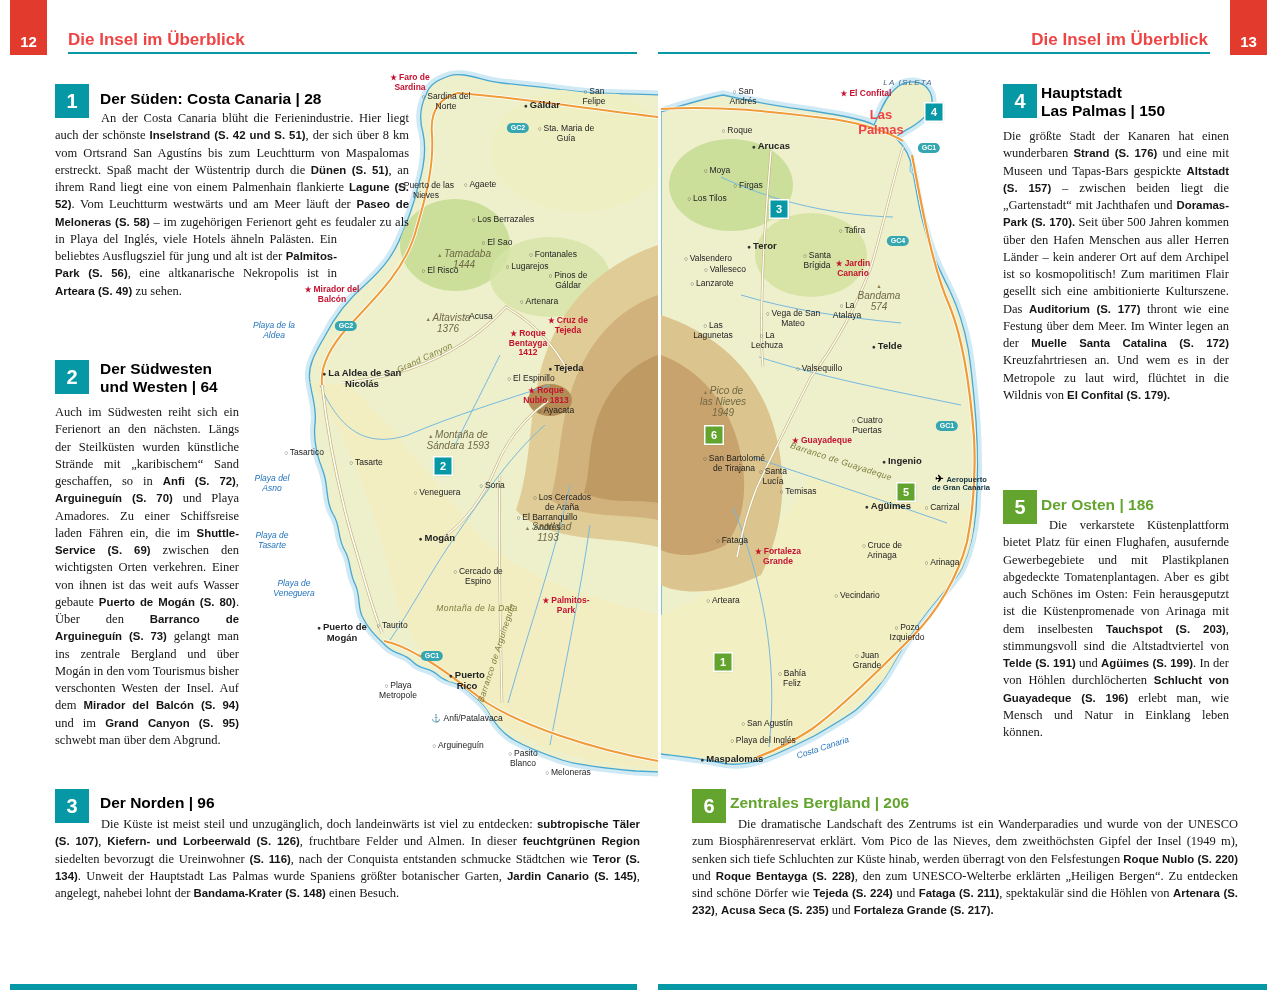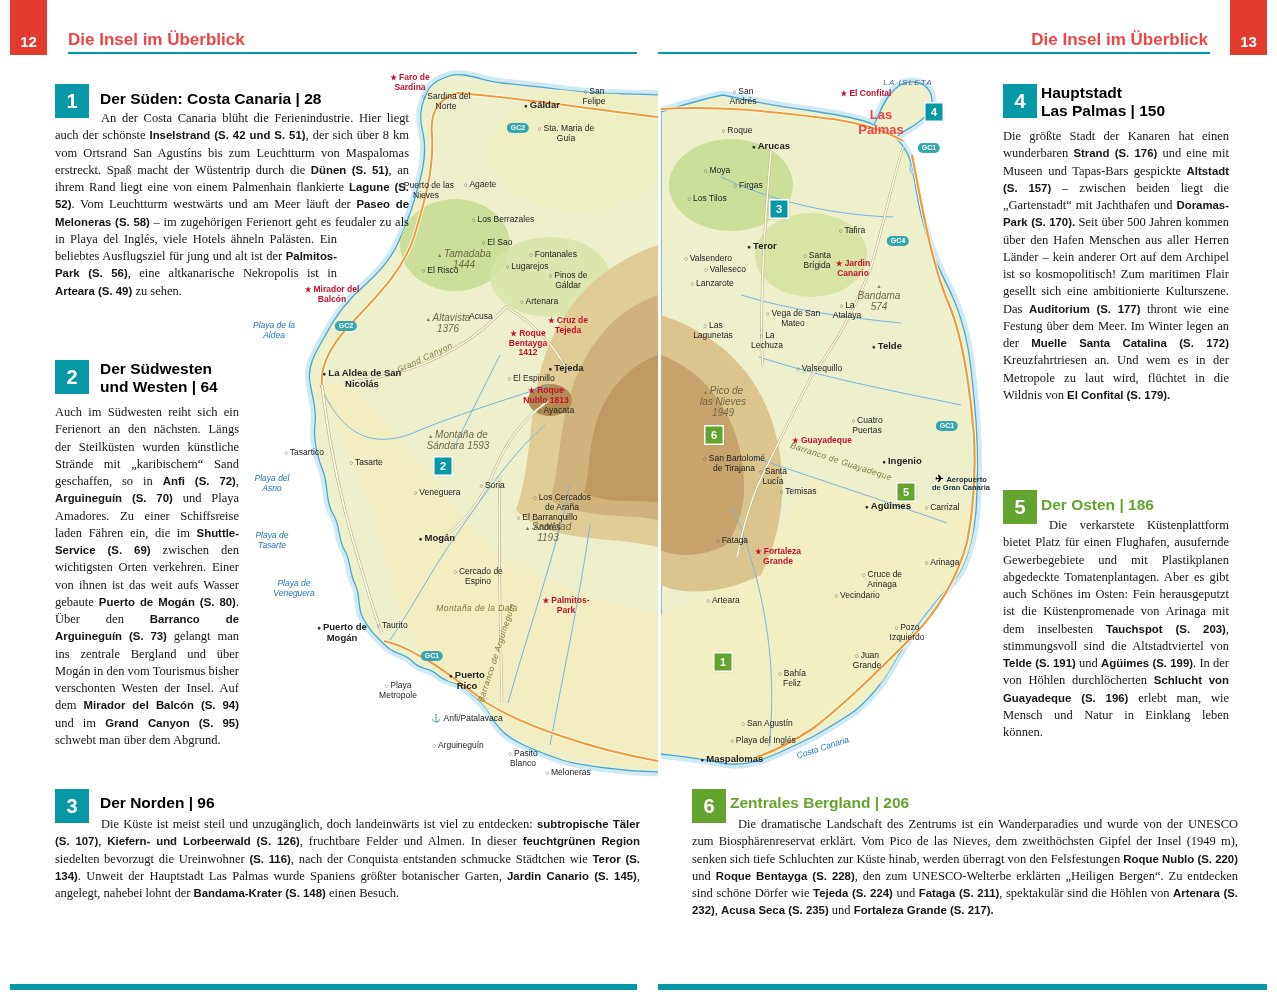--- a/index.html
+++ b/index.html
@@ -247,21 +247,21 @@
       <div class="pl range" style="left: 180px; top: 407px; transform: translate(-50%, -50%) rotate(18deg);">Barranco de Guayadeque</div>
       <div class="pl city" style="left: 241px; top: 406px; transform: translate(-50%, -50%);">Ingenio</div>
       <div class="pl town" style="left: 112px; top: 422px; white-space: normal; width: 40px; transform: translate(-50%, -50%);">Santa Lucía</div>
       <div class="pl town" style="left: 137px; top: 437px; transform: translate(-50%, -50%);">Temisas</div>
       <div class="pl marker" style="left: 245px; top: 437px; transform: translate(-50%, -50%); background: rgb(99, 164, 47);">5</div>
       <div class="pl plane" style="left: 300px; top: 428px; white-space: normal; width: 58px; transform: translate(-50%, -50%);">Aeropuerto de Gran Canaria</div>
       <div class="pl city" style="left: 227px; top: 451px; transform: translate(-50%, -50%);">Agüimes</div>
       <div class="pl town" style="left: 281px; top: 453px; transform: translate(-50%, -50%);">Carrizal</div>
       <div class="pl town" style="left: 71px; top: 486px; transform: translate(-50%, -50%);">Fataga</div>
       <div class="pl star" style="left: 117px; top: 502px; white-space: normal; width: 54px; transform: translate(-50%, -50%);">Fortaleza Grande</div>
-      <div class="pl town" style="left: 221px; top: 525px; white-space: normal; width: 52px; transform: translate(-50%, -50%);">Cruce de Arinaga</div>
+      <div class="pl town" style="left: 221px; top: 496px; white-space: normal; width: 52px; transform: translate(-50%, -50%);">Cruce de Arinaga</div>
       <div class="pl town" style="left: 281px; top: 508px; transform: translate(-50%, -50%);">Arinaga</div>
       <div class="pl town" style="left: 62px; top: 546px; transform: translate(-50%, -50%);">Arteara</div>
       <div class="pl town" style="left: 196px; top: 541px; transform: translate(-50%, -50%);">Vecindario</div>
       <div class="pl town" style="left: 246px; top: 578px; white-space: normal; width: 50px; transform: translate(-50%, -50%);">Pozo Izquierdo</div>
       <div class="pl town" style="left: 206px; top: 606px; white-space: normal; width: 46px; transform: translate(-50%, -50%);">Juan Grande</div>
       <div class="pl marker" style="left: 62px; top: 607px; transform: translate(-50%, -50%); background: rgb(99, 164, 47);">1</div>
       <div class="pl town" style="left: 131px; top: 624px; white-space: normal; width: 40px; transform: translate(-50%, -50%);">Bahía Feliz</div>
       <div class="pl town" style="left: 106px; top: 669px; transform: translate(-50%, -50%);">San Agustín</div>
       <div class="pl town" style="left: 102px; top: 686px; transform: translate(-50%, -50%);">Playa del Inglés</div>
       <div class="pl city" style="left: 71px; top: 704px; transform: translate(-50%, -50%);">Maspalomas</div>

